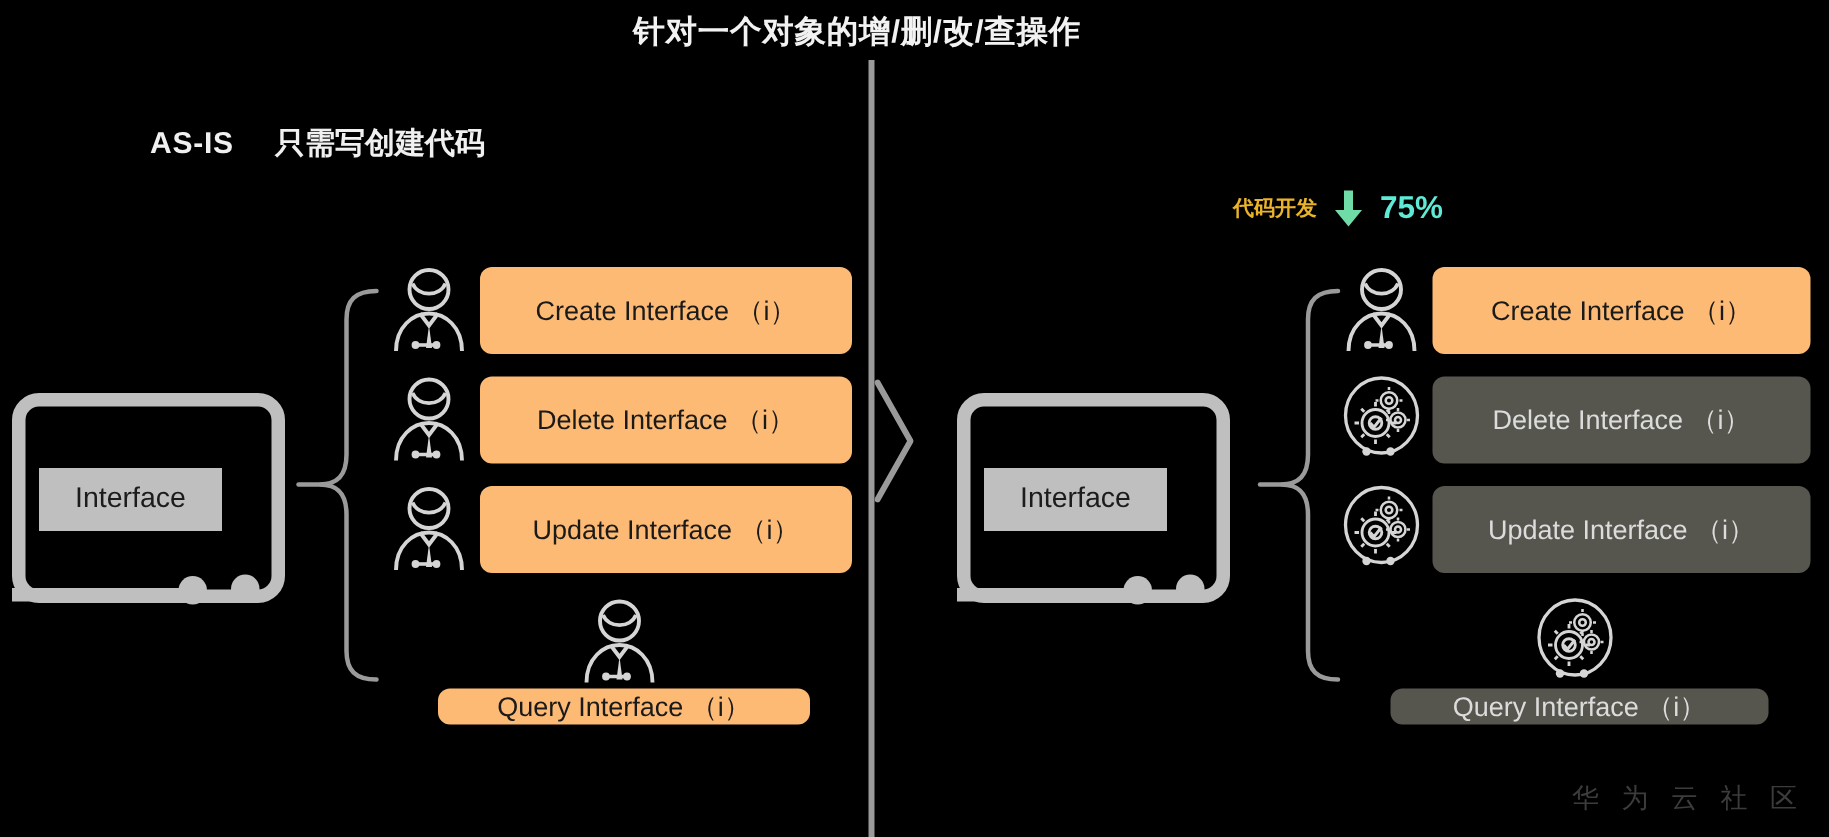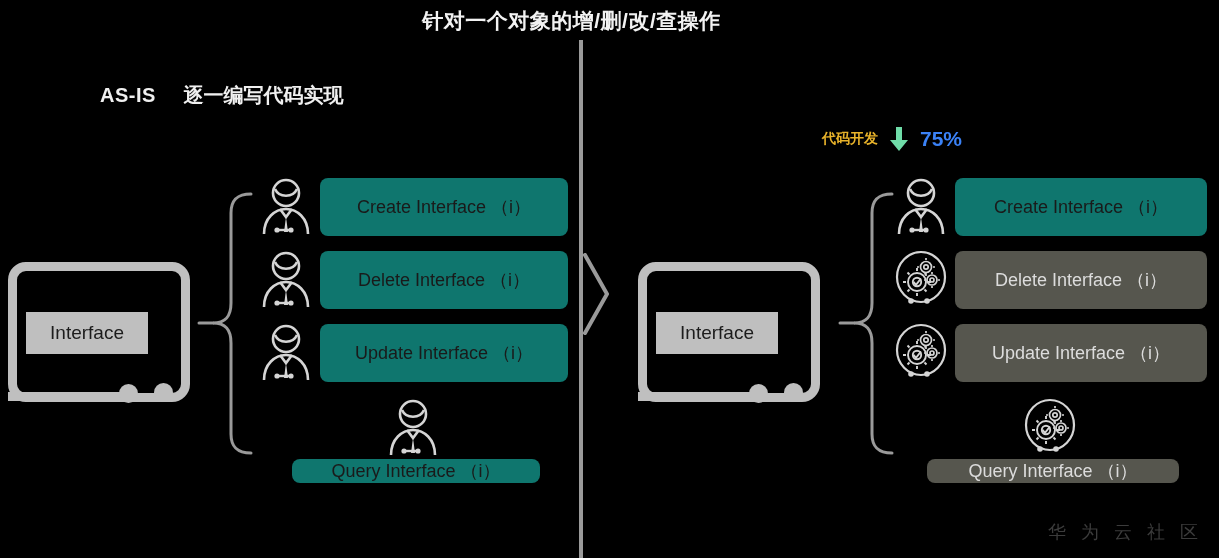--- a/index.html
+++ b/index.html
@@ -75,21 +75,21 @@
     font-size: 14px;
     font-weight: bold;
   }
   .stat .arrow {
     margin: 0 10px;
     width: 22px;
     height: 26px;
     display: inline-block;
   }
   .stat .pct {
-    color: #3b82f6;
+    color: #5eead4;
     font-size: 21px;
     font-weight: bold;
   }
 
   
   .iface {
     position: absolute;
     width: 182px;
     height: 140px;
   }
@@ -171,21 +171,21 @@
     display: flex;
     align-items: center;
     justify-content: center;
     font-size: 18px;
     box-sizing: border-box;
     padding: 0 14px;
   }
   .rows-left  .row-box { width: 248px; margin-left: 6px; }
   .rows-right .row-box { width: 252px; margin-left: 6px; }
 
-  .box-light { background: #0f766e; color: #1a1a1a; }
+  .box-light { background: #fdba74; color: #1a1a1a; }
   .box-dark  { background: #56564e; color: #dcdcdc; }
 
   
   .watermark {
     position: absolute;
     right: 16px;
     bottom: 14px;
     color: #3c3c3c;
     font-size: 18px;
     letter-spacing: 5px;
@@ -198,21 +198,21 @@
 
   <div class="title">针对一个对象的增/删/改/查操作</div>
 
   <div class="divider"></div>
   <svg class="chevron" viewBox="0 0 26 82">
     <polyline points="2,2 24,41 2,80" fill="none" stroke="#9a9a9a" stroke-width="4" stroke-linecap="round" stroke-linejoin="miter"></polyline>
   </svg>
 
   <div class="sect-head head-left">
     <span class="tag">AS-IS</span>
-    <span class="sub">逐一编写代码实现</span>
+    <span class="sub">只需写创建代码</span>
   </div>
 
 
   <div class="stat">
     <span class="label">代码开发</span>
     <svg class="arrow" viewBox="0 0 22 26">
       <path d="M8,1 L14,1 L14,14 L20,14 L11,25 L2,14 L8,14 Z" fill="#6fdca8"></path>
     </svg>
     <span class="pct">75%</span>
   </div>

